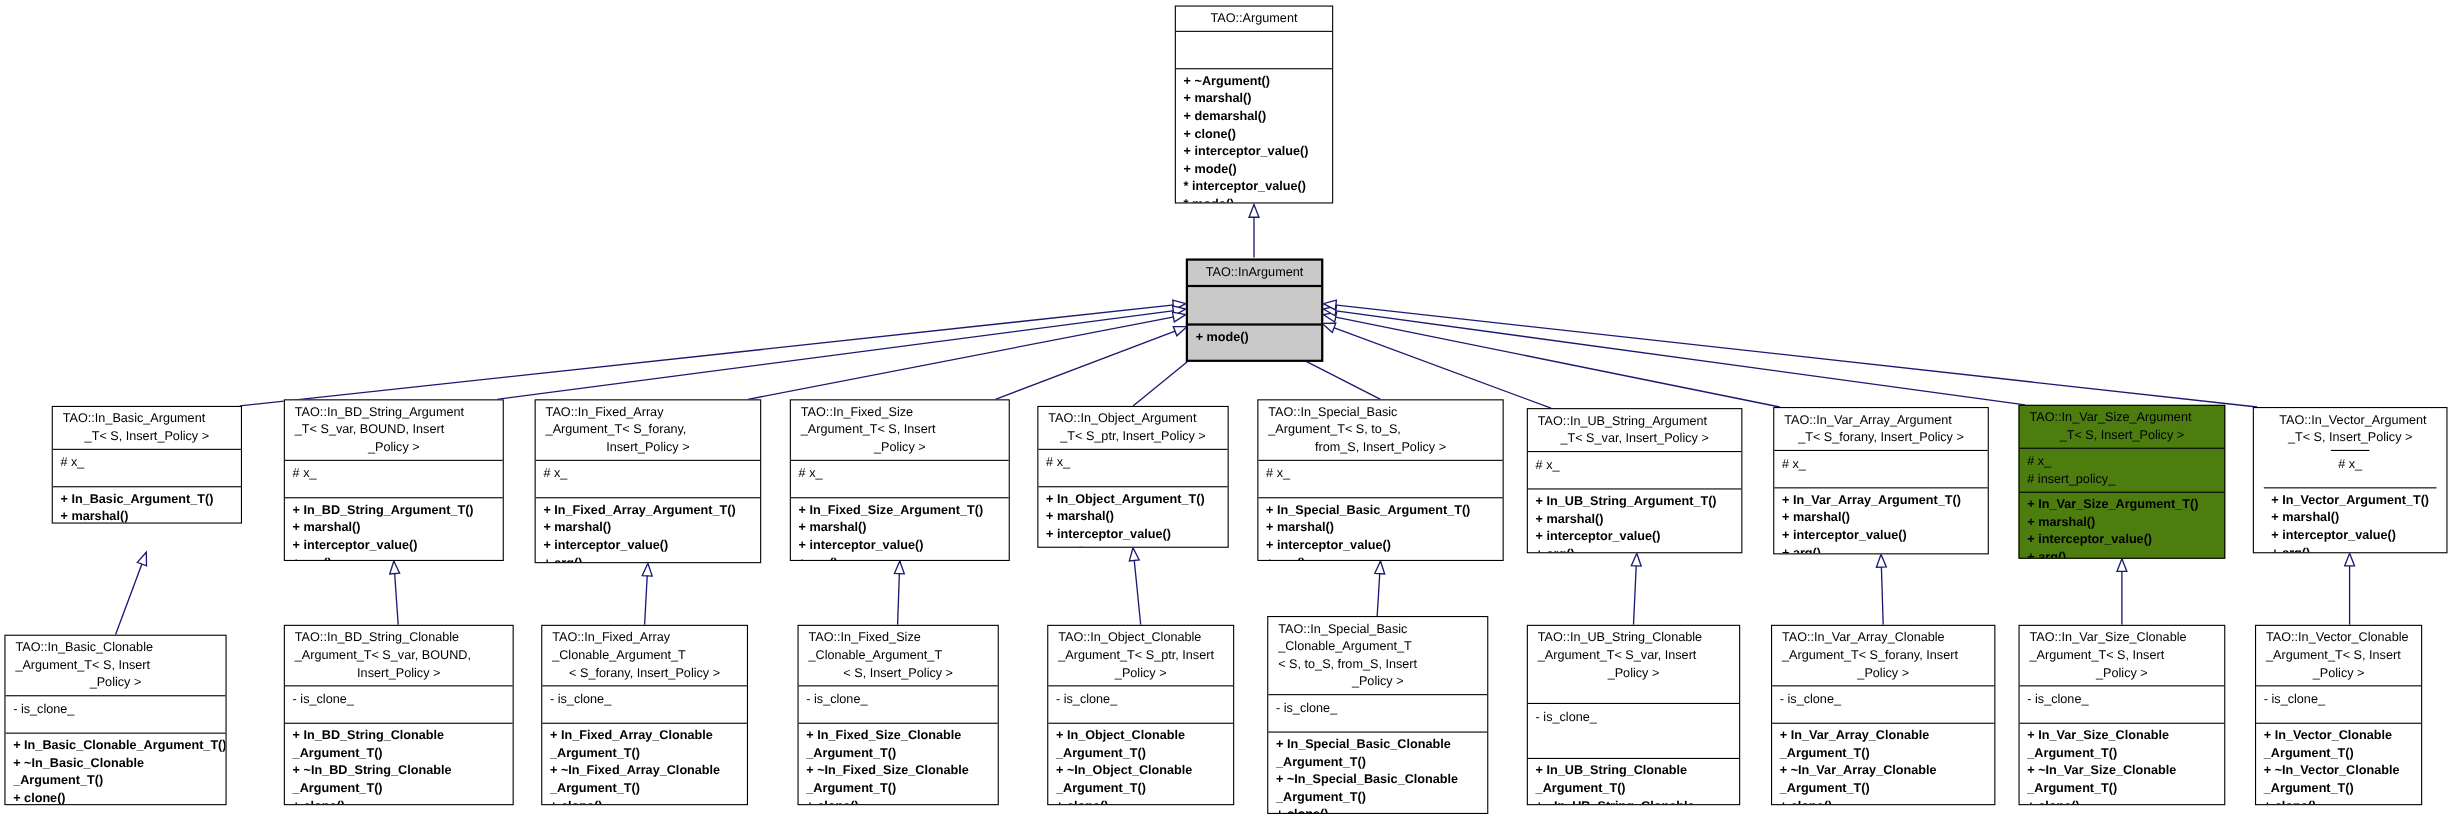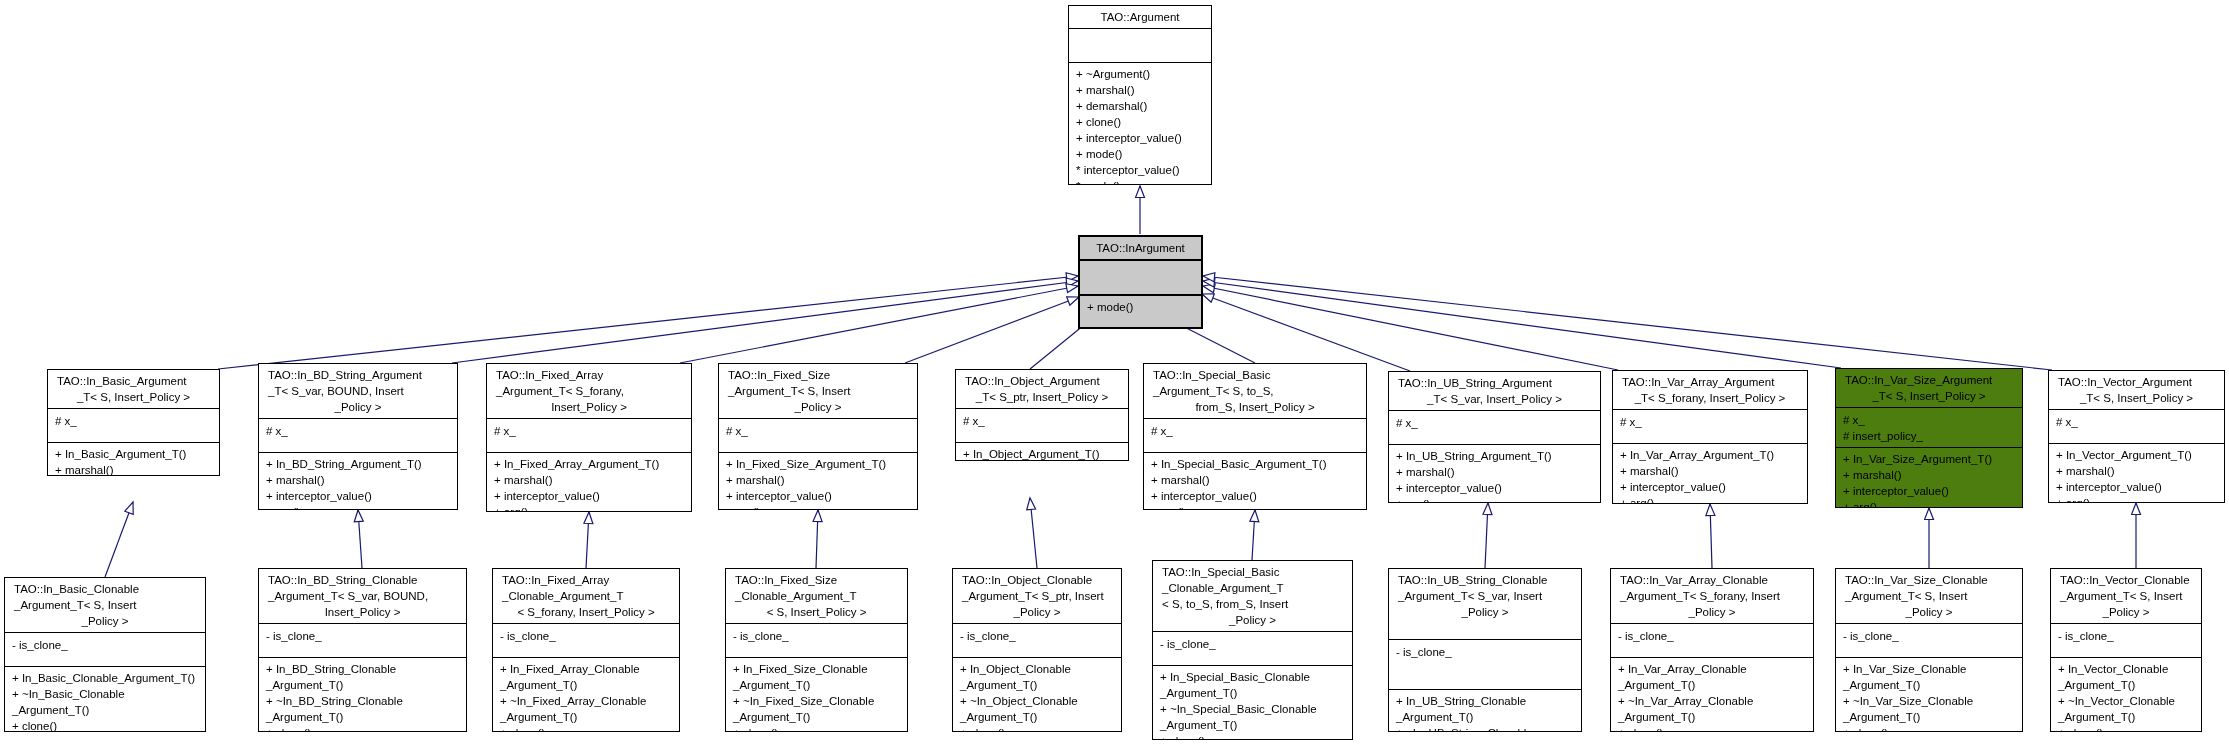--- a/index.html
+++ b/index.html
@@ -14,21 +14,21 @@
     display:flex;flex-direction:column;box-sizing:border-box;line-height:16px;
   }
   .node.hl{background:#c9c9c9;border-width:2px;}
   .sec{padding:3px 6px;overflow:hidden;}
   .sec + .sec{border-top:1px solid #000;}
   .hl .sec + .sec{border-top-width:2px;}
   .title{padding:3px 4px;}
   .t-line{white-space:pre;text-align:left;padding-left:5px;}
   .t-line.center{text-align:center;padding-left:0;}
   .attrs{min-height:26px;padding:4px 7px 3px 7px;}
-  .methods{flex:1;padding:3px 7px;}
+  .methods{flex:1;padding:3px 7px;font-weight:bold;}
   .m-line{white-space:pre;}
 </style>
 </head>
 <body>
 
 <div id="canvas" style="background: rgb(255, 255, 255); color: rgb(0, 0, 0);">
   <svg id="edges" width="2229" height="747">
     <defs>
       <marker id="arrowhead" markerWidth="15" markerHeight="12" refX="12.5" refY="5.5" orient="auto" markerUnits="userSpaceOnUse">
         <path id="arrowhead-path" d="M1,1 L12.5,5.5 L1,10 Z" fill="#ffffff" stroke="#191970" stroke-width="1.2"></path>
@@ -138,21 +138,21 @@
       <div class="sec attrs">
         <div class="m-line"># x_</div>
       </div>
       <div class="sec methods">
         <div class="m-line">+ In_Fixed_Size_Argument_T()</div>
         <div class="m-line">+ marshal()</div>
         <div class="m-line">+ interceptor_value()</div>
         <div class="m-line">+ arg()</div>
       </div>
     </div>
-    <div class="node" style="background: rgb(255, 255, 255); border-color: rgb(0, 0, 0); left: 943px; top: 369px; width: 174px; height: 92px; margin-left: 12px;">
+    <div class="node" style="background: rgb(255, 255, 255); border-color: rgb(0, 0, 0); left: 943px; top: 369px; width: 174px; height: 129px;">
       <div class="sec title">
         <div class="t-line">TAO::In_Object_Argument</div>
         <div class="t-line center">_T&lt; S_ptr, Insert_Policy &gt;</div>
       </div>
       <div class="sec attrs">
         <div class="m-line"># x_</div>
       </div>
       <div class="sec methods">
         <div class="m-line">+ In_Object_Argument_T()</div>
         <div class="m-line">+ marshal()</div>
@@ -169,21 +169,21 @@
       <div class="sec attrs">
         <div class="m-line"># x_</div>
       </div>
       <div class="sec methods">
         <div class="m-line">+ In_Special_Basic_Argument_T()</div>
         <div class="m-line">+ marshal()</div>
         <div class="m-line">+ interceptor_value()</div>
         <div class="m-line">+ arg()</div>
       </div>
     </div>
-    <div class="node" style="background: rgb(255, 255, 255); border-color: rgb(0, 0, 0); left: 1388px; top: 371px; width: 213px; height: 132px;">
+    <div class="node" style="background: rgb(255, 255, 255); border-color: rgb(0, 0, 0); left: 1388px; top: 371px; width: 196px; height: 132px;">
       <div class="sec title">
         <div class="t-line">TAO::In_UB_String_Argument</div>
         <div class="t-line center">_T&lt; S_var, Insert_Policy &gt;</div>
       </div>
       <div class="sec attrs">
         <div class="m-line"># x_</div>
       </div>
       <div class="sec methods">
         <div class="m-line">+ In_UB_String_Argument_T()</div>
         <div class="m-line">+ marshal()</div>
@@ -215,21 +215,21 @@
         <div class="m-line"># x_</div>
         <div class="m-line"># insert_policy_</div>
       </div>
       <div class="sec methods">
         <div class="m-line">+ In_Var_Size_Argument_T()</div>
         <div class="m-line">+ marshal()</div>
         <div class="m-line">+ interceptor_value()</div>
         <div class="m-line">+ arg()</div>
       </div>
     </div>
-    <div class="node" style="background: rgb(255, 255, 255); border-color: rgb(0, 0, 0); left: 2048px; top: 370px; width: 177px; height: 133px;">
+    <div class="node" style="background: rgb(255, 255, 255); border-color: rgb(0, 0, 0); left: 2048px; top: 370px; width: 177px; height: 133px; align-items: center;">
       <div class="sec title">
         <div class="t-line">TAO::In_Vector_Argument</div>
         <div class="t-line center">_T&lt; S, Insert_Policy &gt;</div>
       </div>
       <div class="sec attrs">
         <div class="m-line"># x_</div>
       </div>
       <div class="sec methods">
         <div class="m-line">+ In_Vector_Argument_T()</div>
         <div class="m-line">+ marshal()</div>

